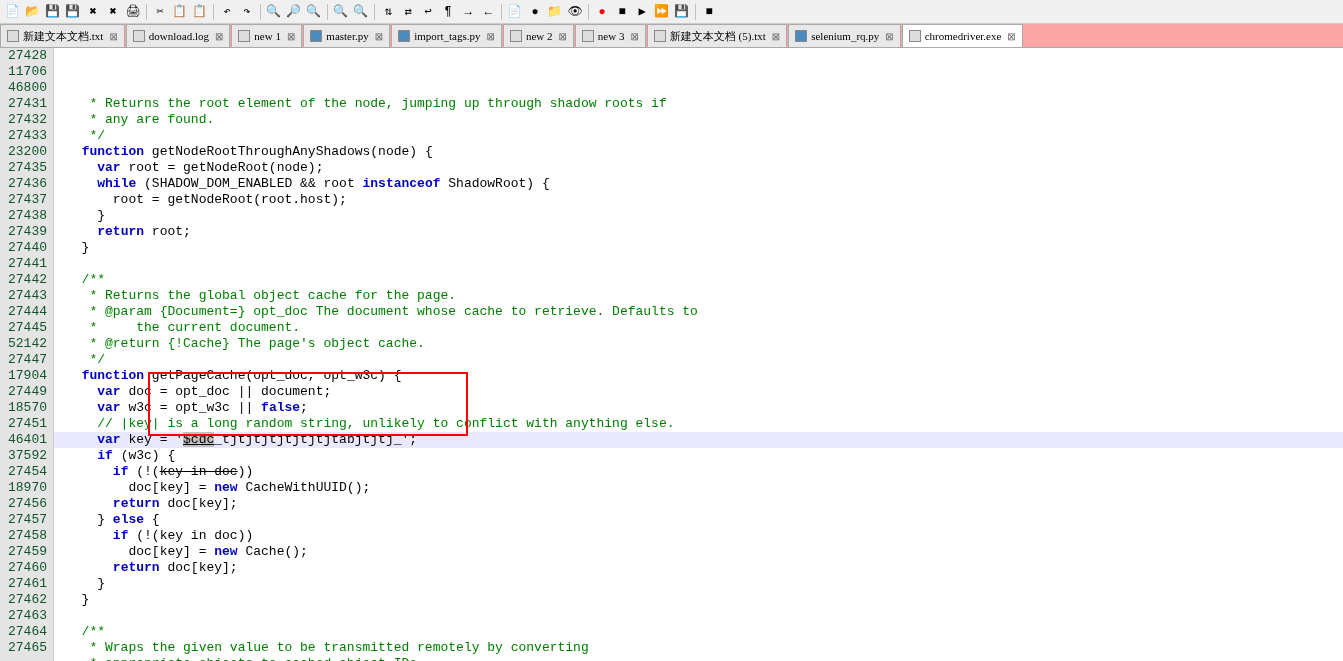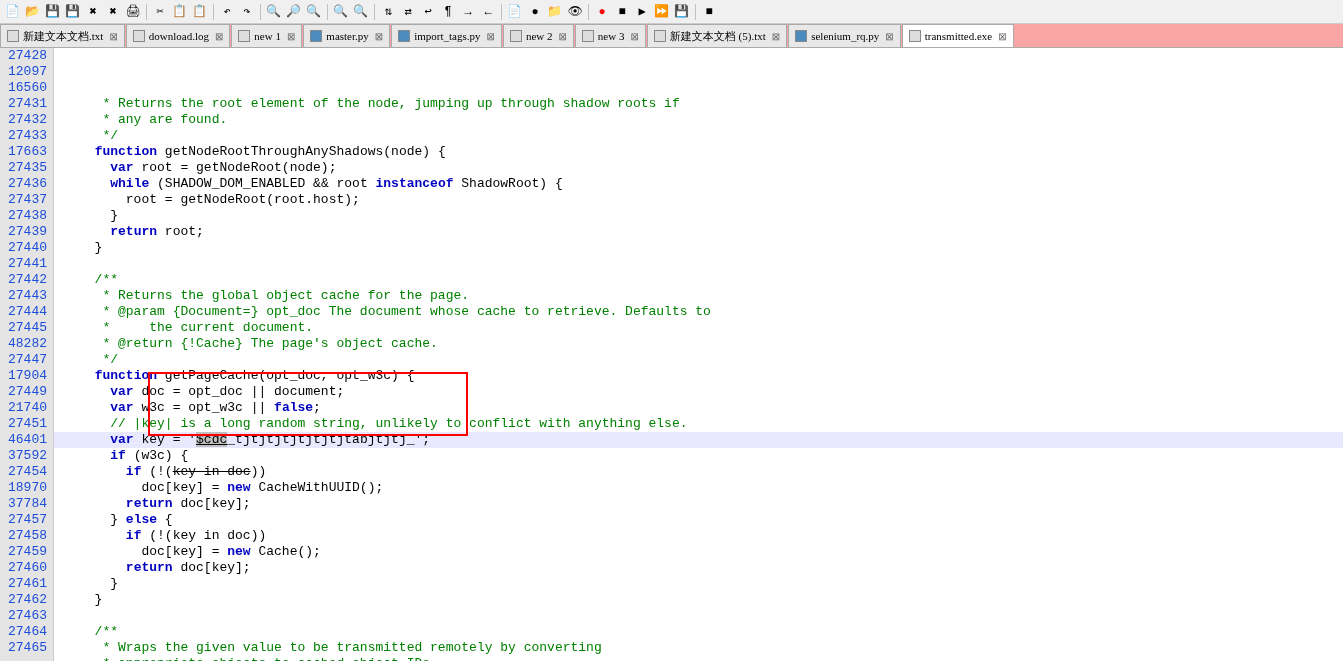--- a/index.html
+++ b/index.html
@@ -65,41 +65,41 @@
   color: #666;
   margin-left: 2px;
 }
 .code-area {
   display: flex;
   height: calc(100% - 48px);
   overflow: auto;
 }
 .gutter {
   background: #e4e4e4;
-  color: #1d4ed8;
+  color: #14532d;
   text-align: right;
   padding: 0 6px 0 8px;
   user-select: none;
   font-family: "Courier New", monospace;
   font-size: 13px;
   line-height: 16px;
   border-right: 1px solid #ccc;
 }
 .gutter div { height: 16px; }
 .code {
   flex: 1;
   font-family: "Courier New", monospace;
   font-size: 13px;
   line-height: 16px;
   white-space: pre;
   position: relative;
 }
 .line {
   height: 16px;
-  padding-left: 25px;
+  padding-left: 12px;
   position: relative;
 }
 .line.hl {
   background: #e8e8ff;
 }
 .kw { color: #0000c0; font-weight: bold; }
 .cm { color: #008000; }
 .sel { background: #c0c0c0; text-decoration: underline; }
 .redbox {
   position: absolute;
@@ -197,56 +197,56 @@
       <span>新建文本文档 (5).txt</span>
       <span class="close">⊠</span>
     </div>
     <div class="tab">
       <span class="file-icon" style="display:inline-block;width:12px;height:12px;background:#4B8BBE;border:1px solid #888;"></span>
       <span>selenium_rq.py</span>
       <span class="close">⊠</span>
     </div>
     <div class="tab active">
       <span class="file-icon" style="display:inline-block;width:12px;height:12px;background:#ddd;border:1px solid #888;"></span>
-      <span>transmitted.exe</span>
+      <span>chromedriver.exe</span>
       <span class="close">⊠</span>
     </div>
   </div>
 
 <div class="code-area">
   <div class="gutter" id="gutter">
       <div>27428</div>
-      <div>12097</div>
-      <div>16560</div>
+      <div>11706</div>
+      <div>46800</div>
       <div>27431</div>
       <div>27432</div>
       <div>27433</div>
-      <div>17663</div>
+      <div>23200</div>
       <div>27435</div>
       <div>27436</div>
       <div>27437</div>
       <div>27438</div>
       <div>27439</div>
       <div>27440</div>
       <div>27441</div>
       <div>27442</div>
       <div>27443</div>
       <div>27444</div>
       <div>27445</div>
-      <div>48282</div>
+      <div>52142</div>
       <div>27447</div>
       <div>17904</div>
       <div>27449</div>
-      <div>21740</div>
+      <div>18570</div>
       <div>27451</div>
       <div>46401</div>
       <div>37592</div>
       <div>27454</div>
       <div>18970</div>
-      <div>37784</div>
+      <div>27456</div>
       <div>27457</div>
       <div>27458</div>
       <div>27459</div>
       <div>27460</div>
       <div>27461</div>
       <div>27462</div>
       <div>27463</div>
       <div>27464</div>
       <div>27465</div>
     </div>

